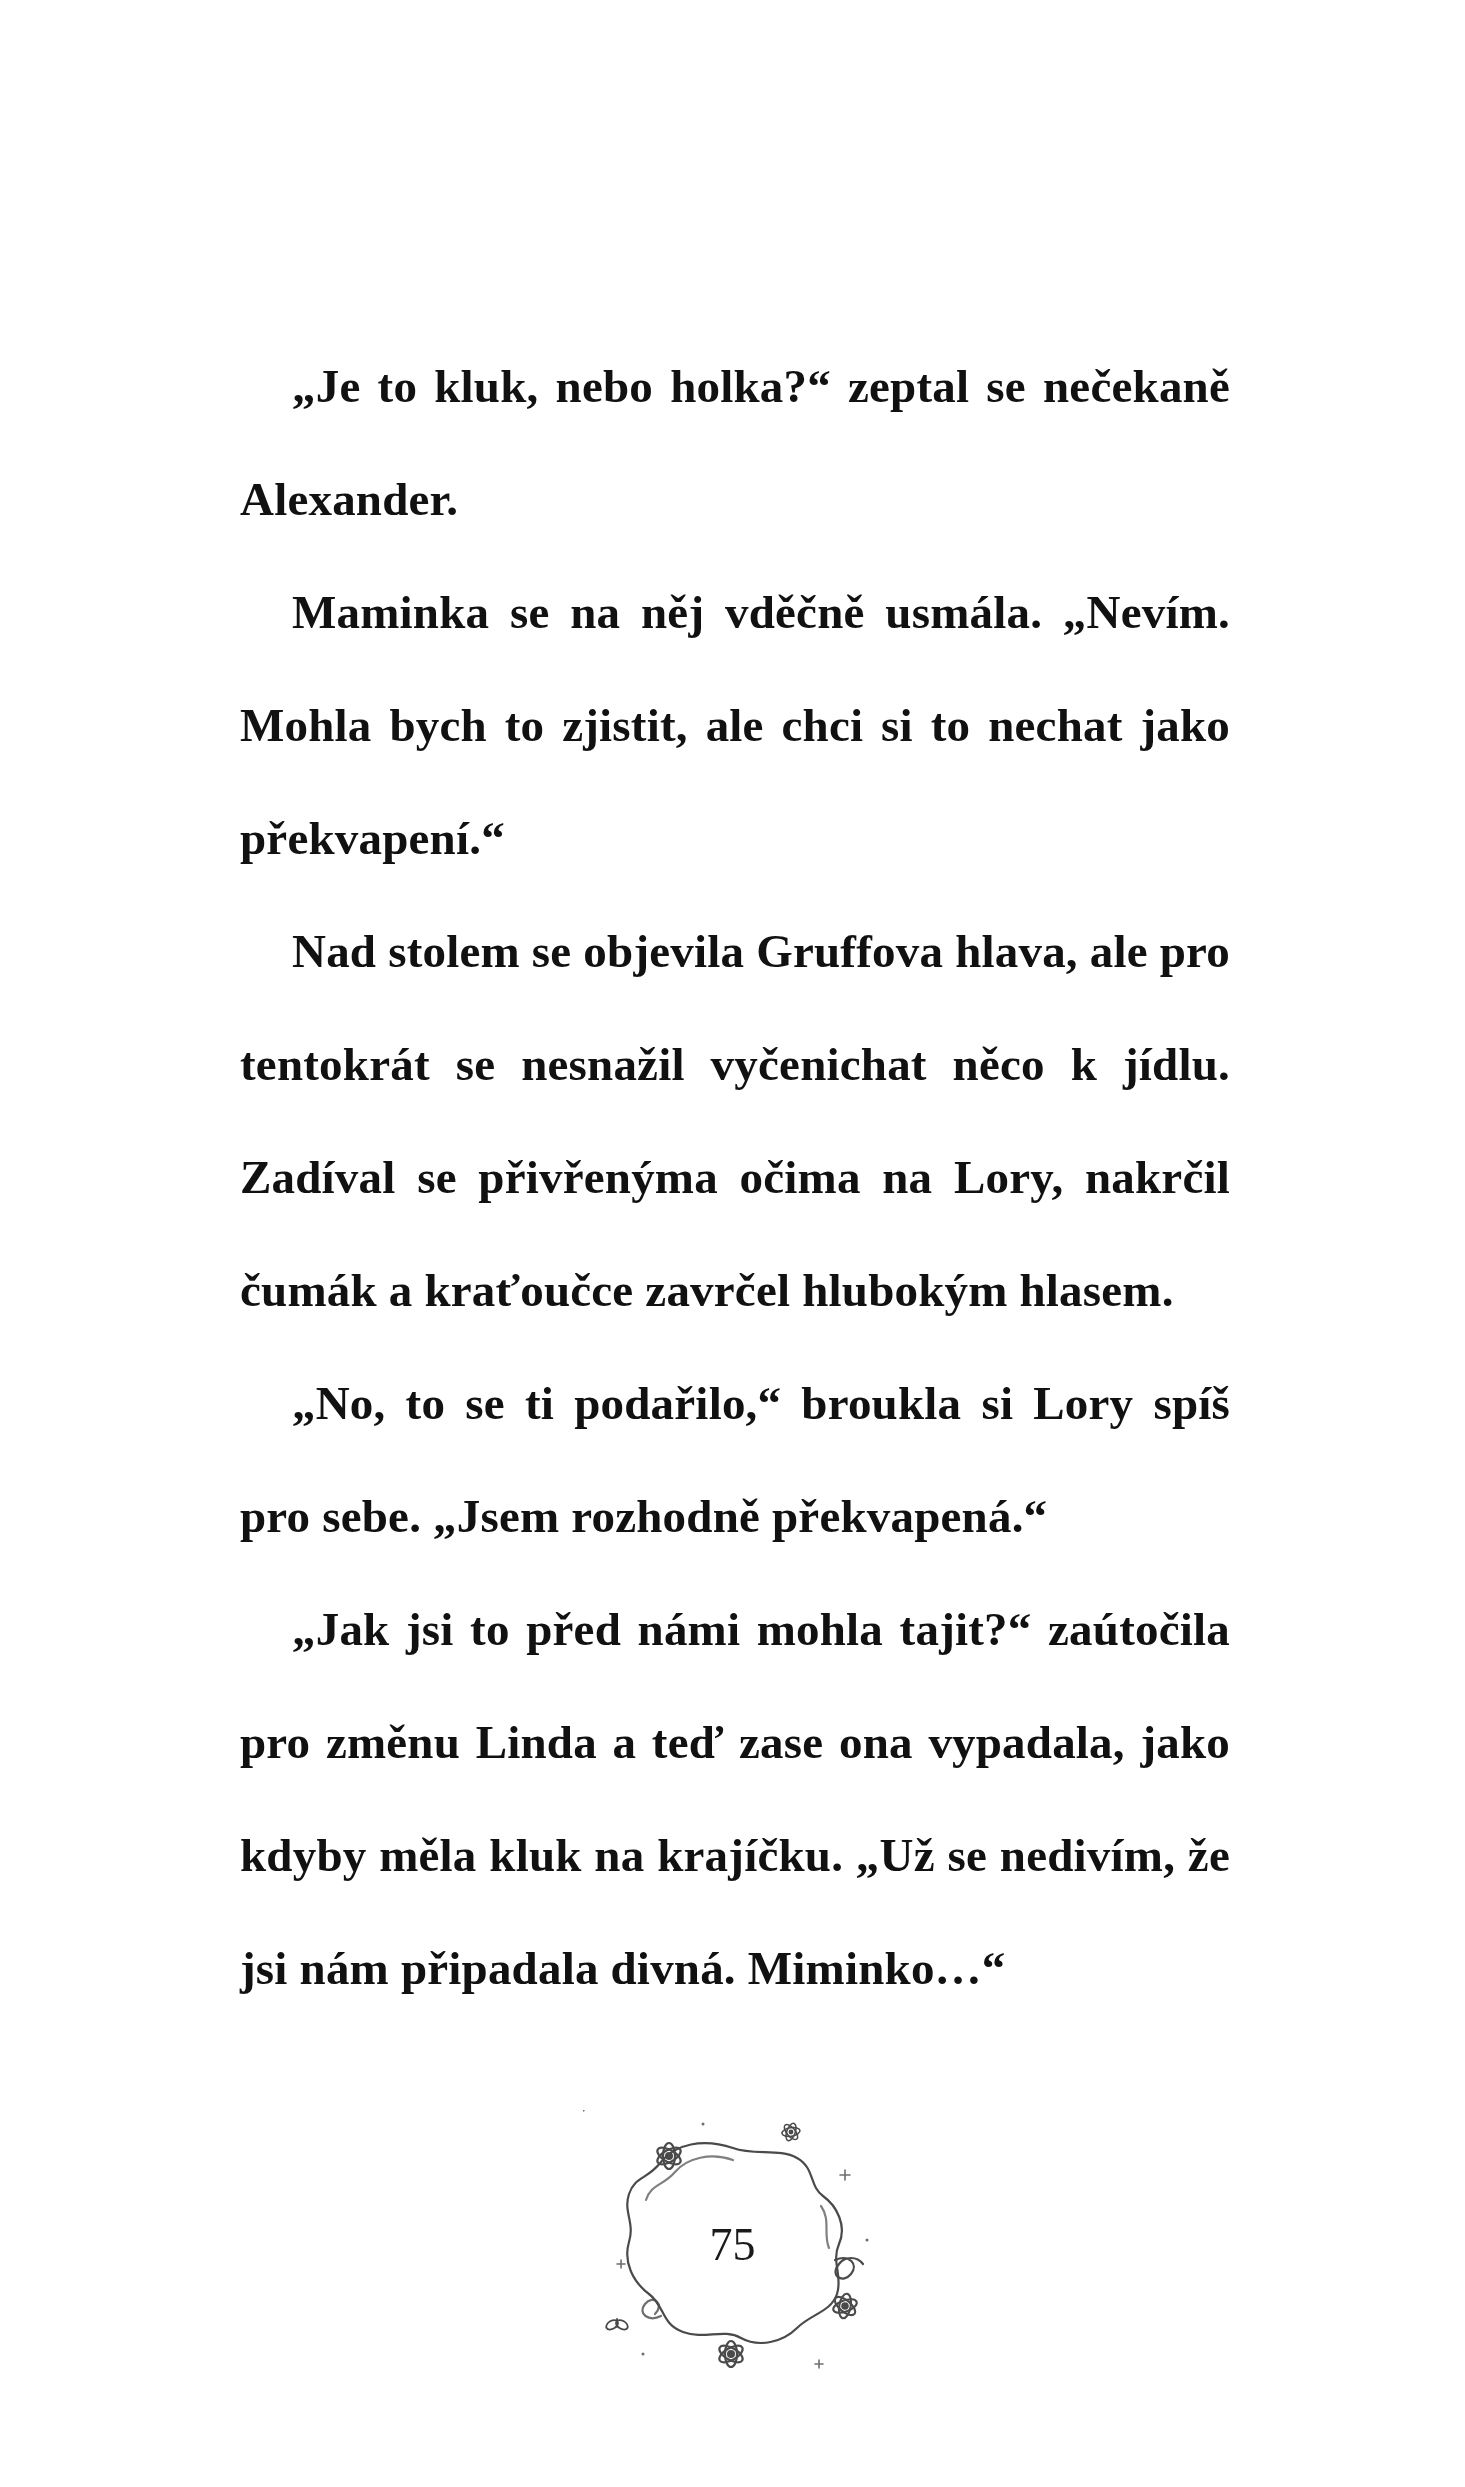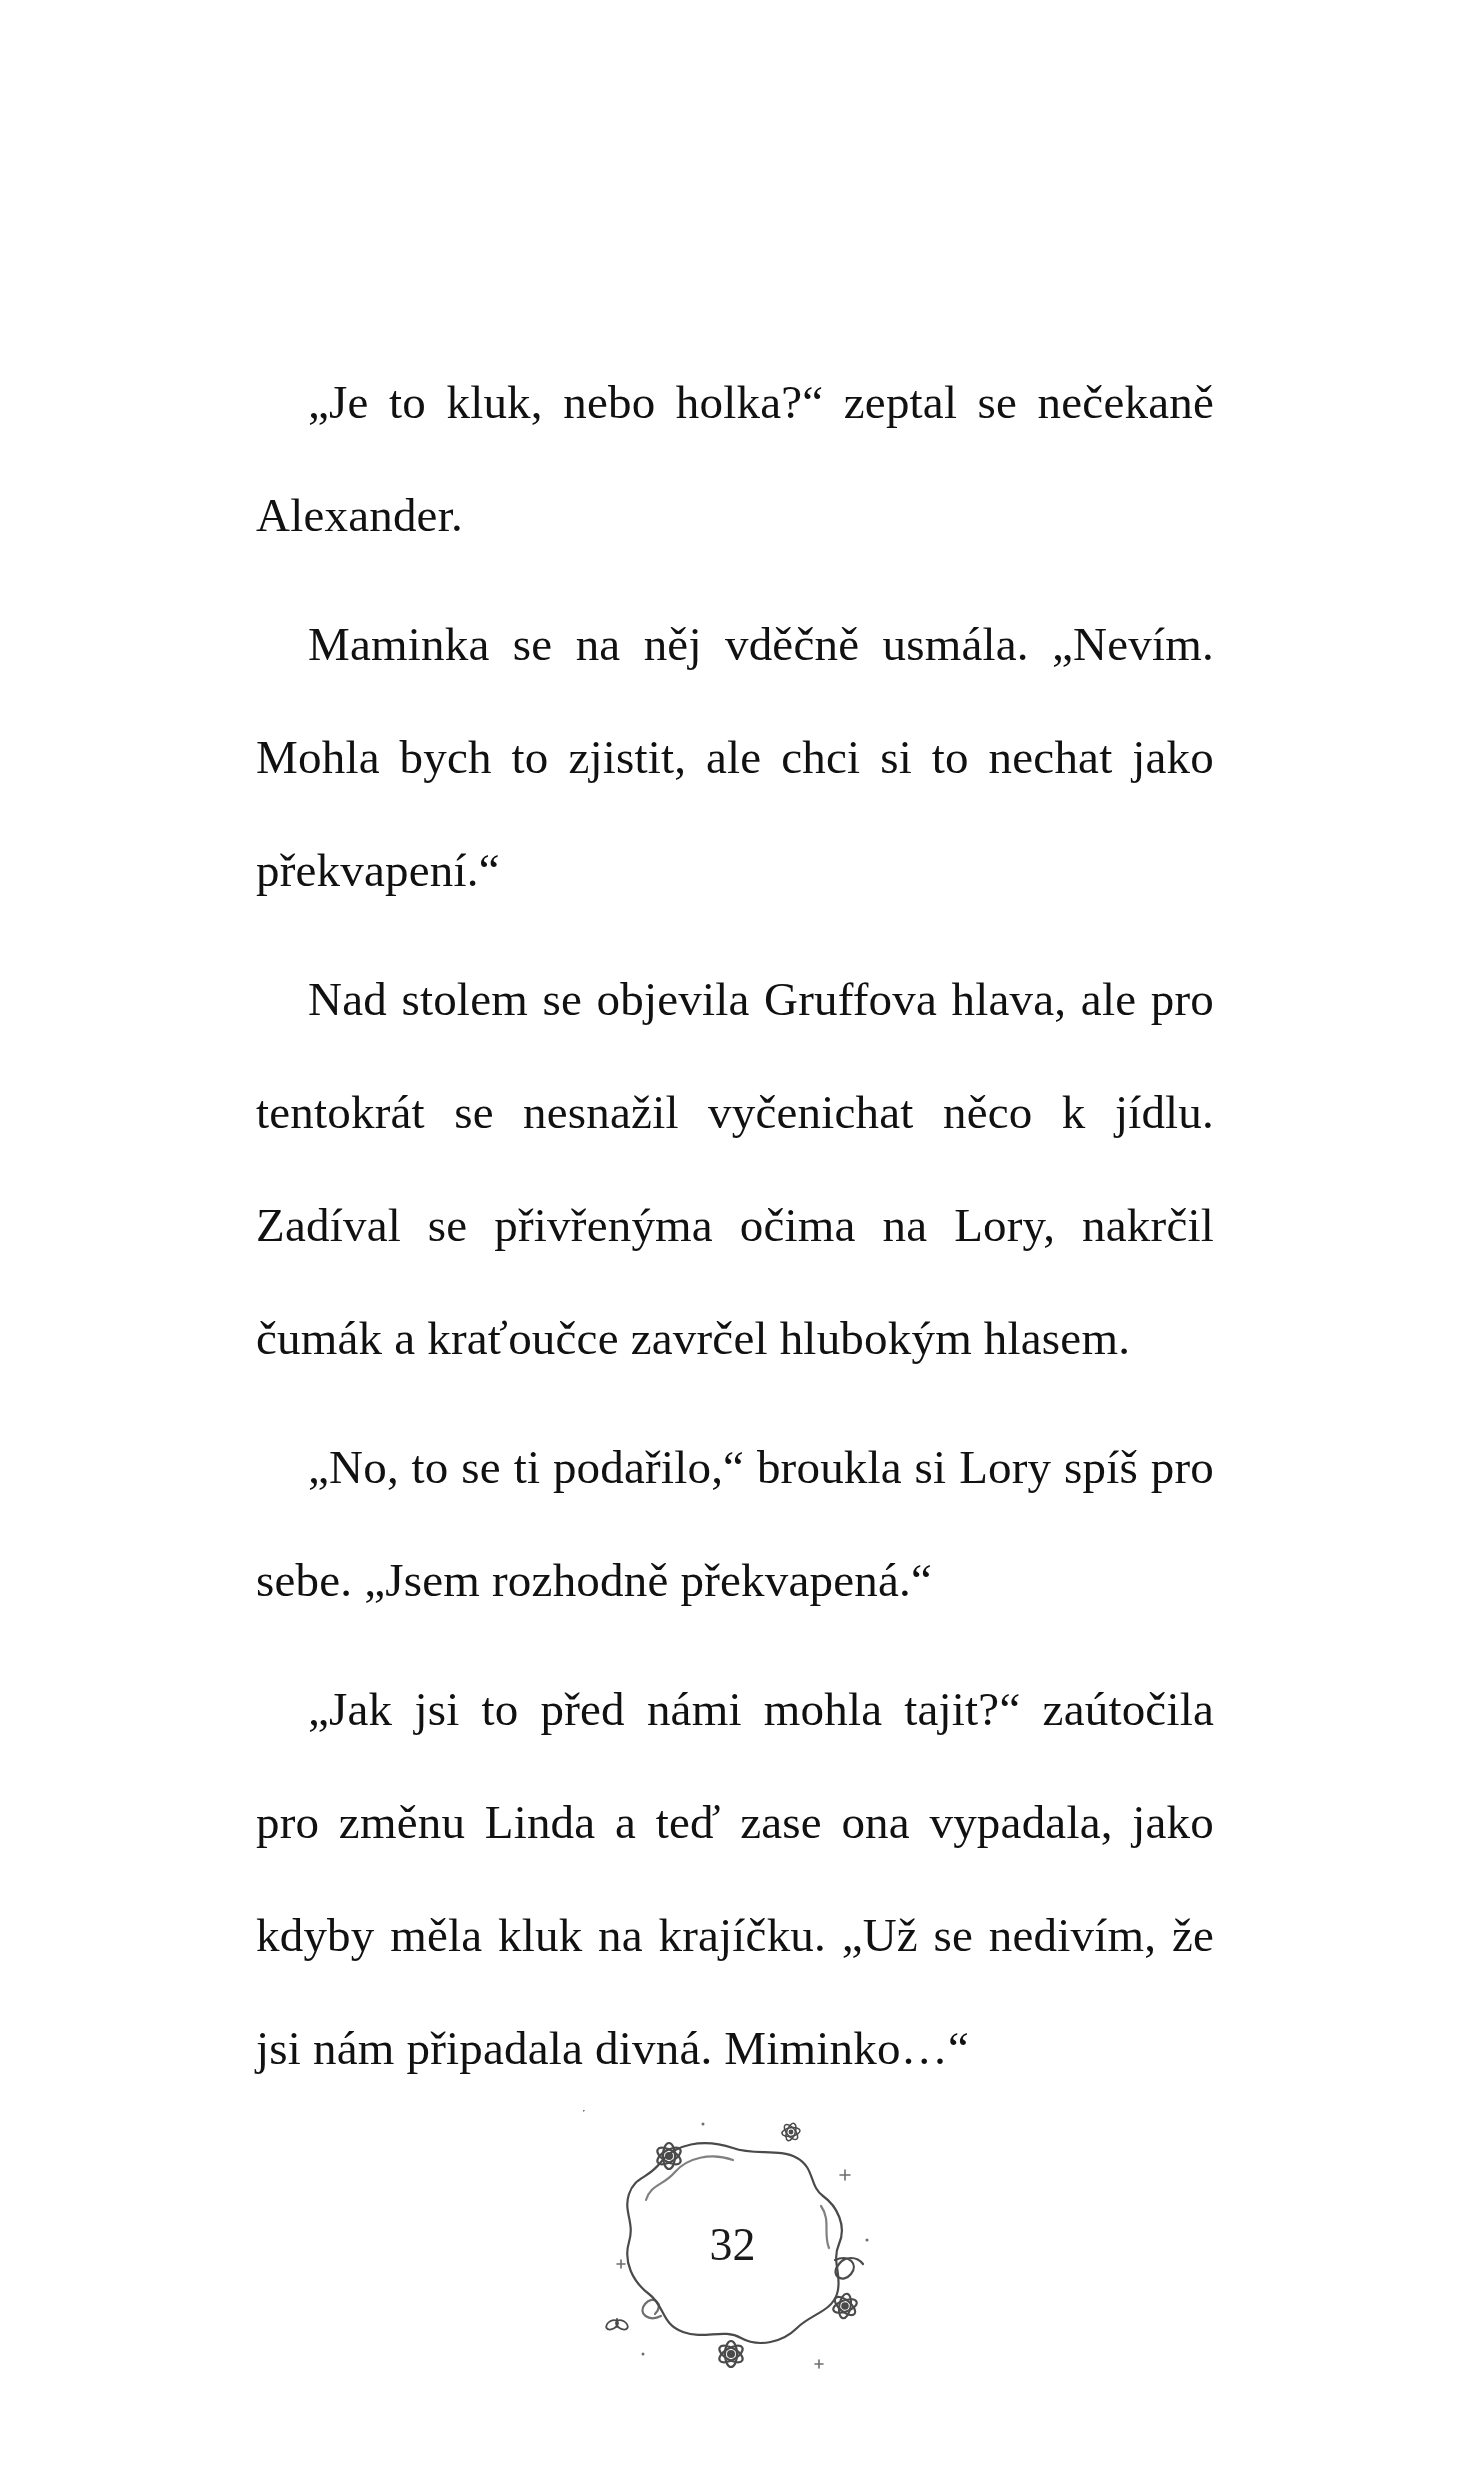--- a/index.html
+++ b/index.html
@@ -24,22 +24,23 @@
     position: absolute;
     left: 240px;
     top: 330px;
     width: 990px;
     font-size: 47px;
     line-height: 113px;
     text-align: justify;
     letter-spacing: 0.2px;
   }
   .text-block p {
-    margin: 16px;
+    margin: 0;
     text-indent: 52px;
+    font-weight: bold;
   }
   .ornament-wrap {
     position: absolute;
     left: 50%;
     top: 2110px;
     transform: translateX(-50%);
     width: 300px;
     height: 270px;
   }
   .ornament-wrap svg {
@@ -132,16 +133,16 @@
       <g stroke-width="1.6" opacity="0.8">
         <path d="M262,60 l0,10 M257,65 l10,0"></path>
         <path d="M38,150 l0,8 M34,154 l8,0"></path>
         <path d="M236,250 l0,8 M232,254 l8,0"></path>
         <circle cx="120," )="" r="1"></circle>
         <circle cx="120" cy="14" r="1.5" fill="#4a4a4a" stroke="none"></circle>
         <circle cx="284" cy="130" r="1.5" fill="#4a4a4a" stroke="none"></circle>
         <circle cx="60" cy="244" r="1.5" fill="#4a4a4a" stroke="none"></circle>
       </g>
     </svg>
-    <div class="page-number">32</div>
+    <div class="page-number">75</div>
   </div>
 
 </div>
 
 </body></html>

